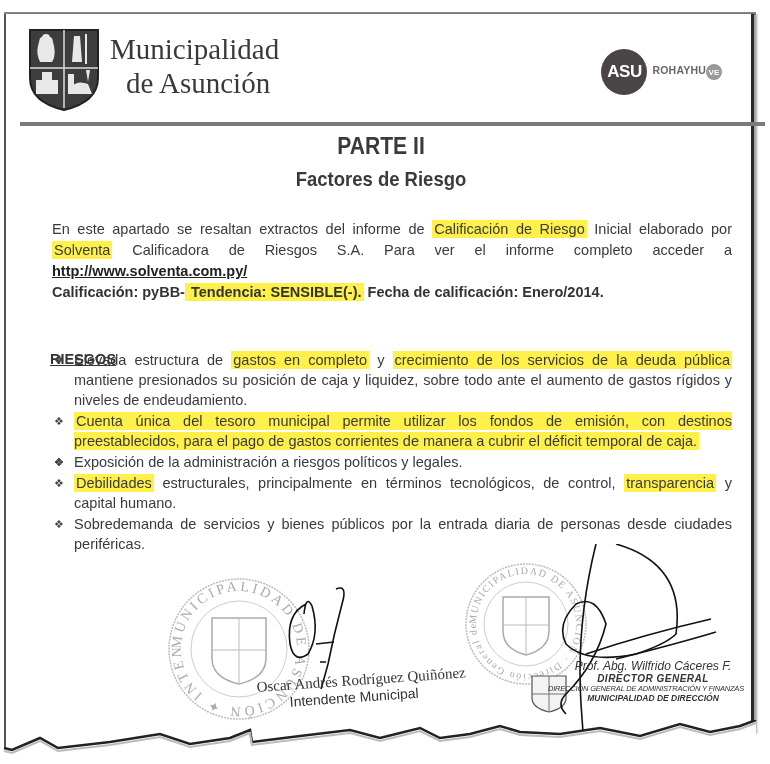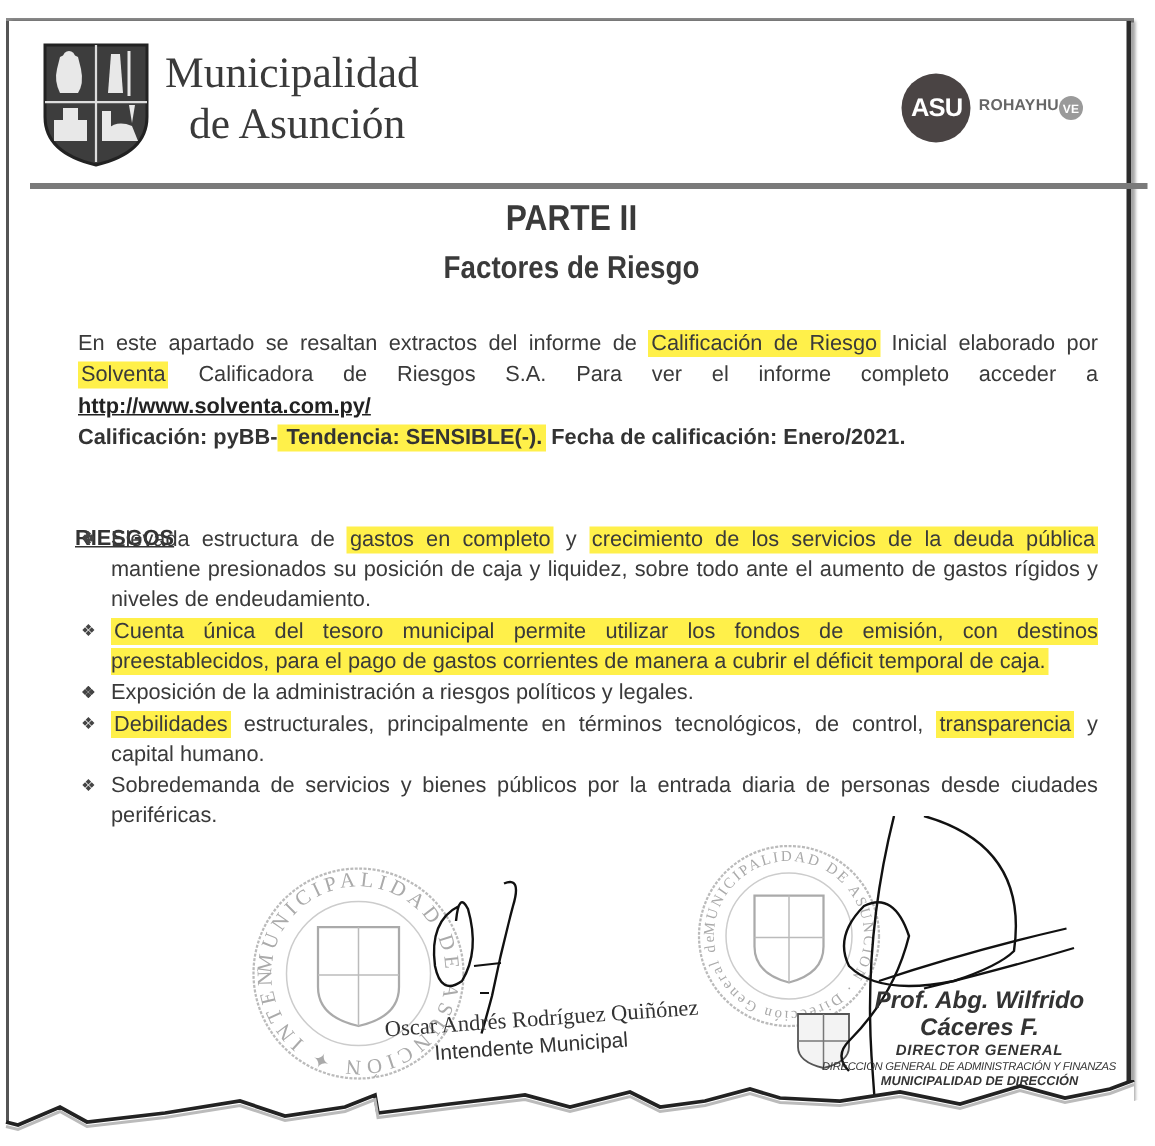--- a/index.html
+++ b/index.html
@@ -51,21 +51,21 @@
 
     
     .stamp-left { position: absolute; left: 158px; top: 560px; width: 150px; height: 150px; }
     .sig-left { position: absolute; left: 270px; top: 570px; width: 90px; height: 110px; }
     .signer-left { position: absolute; left: 250px; top: 665px; font-family: "Liberation Serif", serif; font-size: 15px; color: #333; transform: rotate(-4deg); transform-origin: left top; }
     .signer-left .title { display: block; font-family: "Liberation Sans", sans-serif; font-size: 14px; padding-left: 32px; }
 
     .stamp-right { position: absolute; left: 455px; top: 545px; width: 130px; height: 130px; }
     .sig-right { position: absolute; left: 520px; top: 530px; width: 200px; height: 230px; }
     .signer-right { position: absolute; left: 562px; top: 645px; width: 170px; text-align: center; font-style: italic; color: #333; }
-    .signer-right .name { font-size: 16px; font-weight: bold; }
+    .signer-right .name { font-size: 12px; font-weight: normal; }
     .signer-right .role { font-size: 10px; font-weight: bold; letter-spacing: 0.5px; }
     .signer-right .dept { font-size: 7.5px; letter-spacing: -0.2px; margin-left: -20px; white-space: nowrap; }
     .signer-right .org { font-size: 8.5px; font-weight: bold; }
     .mini-crest { position: absolute; left: 524px; top: 660px; width: 38px; height: 40px; }
 
     .page-num { position: absolute; left: 725px; top: 716px; font-size: 18px; font-weight: bold; color: #333; }
 
     .torn { position: absolute; left: 0; top: 720px; width: 770px; height: 44px; }
   </style>
 </head>
@@ -104,21 +104,21 @@
   </div>
 
   <div class="part-title">PARTE II</div>
   <div class="sub-title">Factores de Riesgo</div>
 
   <p class="intro">
     <span>En este apartado se resaltan extractos del informe de </span><span class="hl">Calificación de Riesgo</span><span> Inicial elaborado por </span><span class="hl">Solventa</span><span> Calificadora de Riesgos S.A. Para ver el informe completo acceder a </span><span class="link">http://www.solventa.com.py/</span>
   </p>
 
   <p class="rating">
-    <span>Calificación: pyBB-</span><span class="hl"> Tendencia: SENSIBLE(-).</span><span> Fecha de calificación: Enero/2021.</span>
+    <span>Calificación: pyBB-</span><span class="hl"> Tendencia: SENSIBLE(-).</span><span> Fecha de calificación: Enero/2014.</span>
   </p>
 
   <div class="riesgos-h">RIESGOS</div>
 
   <ul class="risks">
     <li><span class="bullet">❖</span></li>
     <li><span class="bullet">❖</span><span>Elevada estructura de </span><span class="hl">gastos en completo</span><span> y </span><span class="hl">crecimiento de los servicios de la deuda pública</span><span> mantiene presionados su posición de caja y liquidez, sobre todo ante el aumento de gastos rígidos y niveles de endeudamiento.</span></li>
     <li><span class="bullet">❖</span><span class="hl">Cuenta única del tesoro municipal permite utilizar los fondos de emisión, con destinos preestablecidos, para el pago de gastos corrientes de manera a cubrir el déficit temporal de caja.</span></li>
     <li><span class="bullet">❖</span></li>
     <li><span class="bullet">❖</span></li>

